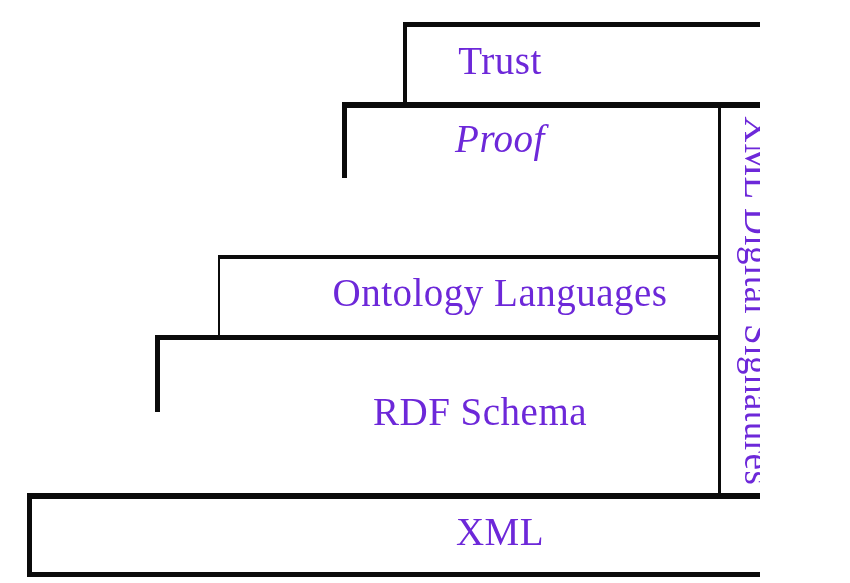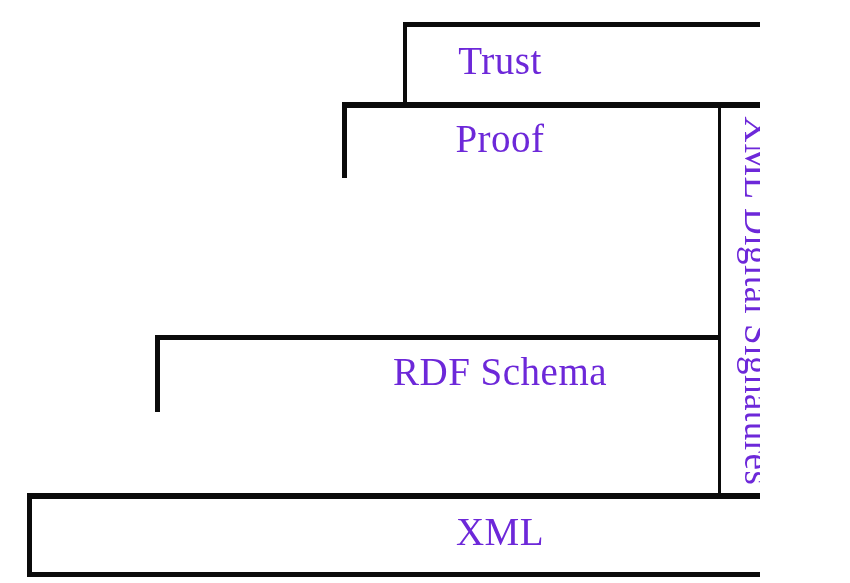--- a/index.html
+++ b/index.html
@@ -38,24 +38,24 @@
   .l-proof { left: 342px; top: 102px; width: 376px; height: 76px; border-width: 6px 0 0 5px; }
   .l-logic { left: 280px; top: 178px; width: 438px; height: 77px; border-width: 5px 0 0 5px; }
   .l-ont   { left: 218px; top: 255px; width: 500px; height: 80px; border-width: 4px 0 0 2px; }
   .l-rdfs  { left: 155px; top: 335px; width: 563px; height: 77px; border-width: 5px 0 0 5px; }
   .l-rdf   { left: 92px;  top: 412px; width: 626px; height: 81px; border-width: 3px 0 0 3px; }
   .l-xml   { left: 27px;  top: 493px; width: 771px; height: 84px; border-width: 6px 5px 5px 5px; }
   .l-bar   { left: 718px; top: 108px; width: 80px;  height: 385px; border-width: 0 5px 0 3px; }
 
   
   .l-trust .lbl { left: 93px; }
-  .l-proof .lbl { left: 153px; }
+  .l-proof .lbl { left: 153px; font-style: italic; }
   .l-logic .lbl { left: 215px; }
   .l-ont   .lbl { left: 280px; }
-  .l-rdfs  .lbl { left: 340px; }
+  .l-rdfs  .lbl { left: 320px; margin-top: 40px; }
   .l-rdf   .lbl { left: 405px; }
   .l-xml   .lbl { left: 468px; }
 
   .l-bar {
     display: flex;
     align-items: center;
     justify-content: center;
   }
   .vlbl {
     writing-mode: vertical-rl; 
@@ -72,20 +72,23 @@
 
   <div class="layer l-trust">
     <span class="lbl">Trust</span>
   </div>
 
   <div class="layer l-proof">
     <span class="lbl">Proof</span>
   </div>
 
 
+  <div class="layer l-ont">
+    <span class="lbl">Ontology Languages</span>
+  </div>
 
   <div class="layer l-rdfs">
     <span class="lbl">RDF Schema</span>
   </div>
 
 
   <div class="layer l-xml">
     <span class="lbl">XML</span>
   </div>
 

